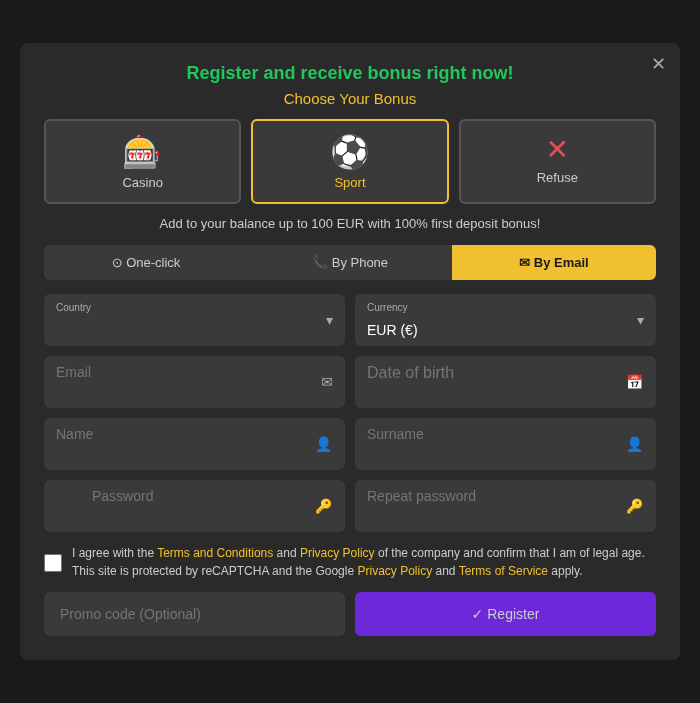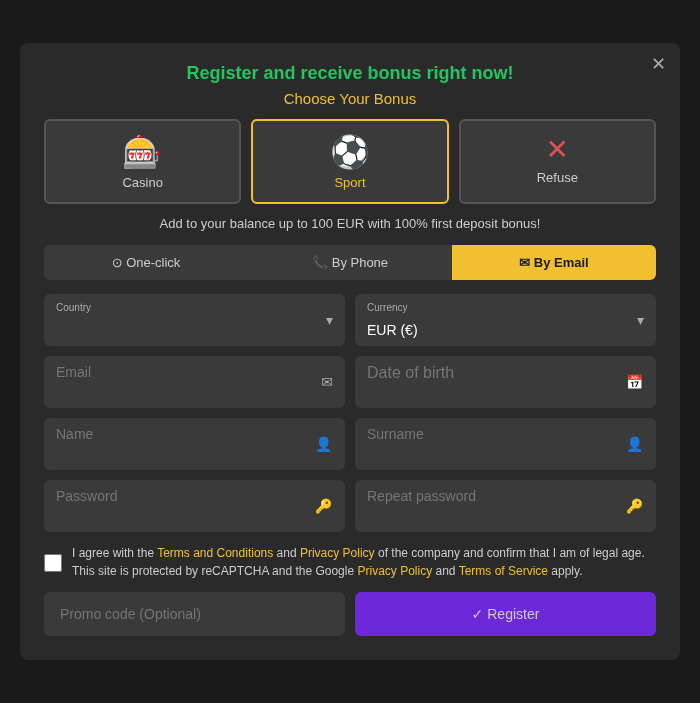--- a/index.html
+++ b/index.html
@@ -270,21 +270,21 @@
         <span class="field-icon">👤</span>
       </div>
       <div class="form-field">
         <input type="text" style="font-size: 14px; color: rgb(136, 136, 136);" placeholder="Surname">
         <span class="field-icon">👤</span>
       </div>
     </div>
 
     <div class="form-row">
       <div class="form-field">
-        <input type="password" style="font-size: 14px; color: #86efac;" placeholder="Password">
+        <input type="password" style="font-size: 14px; color: #86efac; margin-left: 36px;" placeholder="Password">
         <span class="field-icon">🔑</span>
       </div>
       <div class="form-field">
         <input type="password" style="font-size: 14px; color: rgb(136, 136, 136);" placeholder="Repeat password">
         <span class="field-icon">🔑</span>
       </div>
     </div>
 
     <div class="checkbox-row">
       <input type="checkbox" style="">

